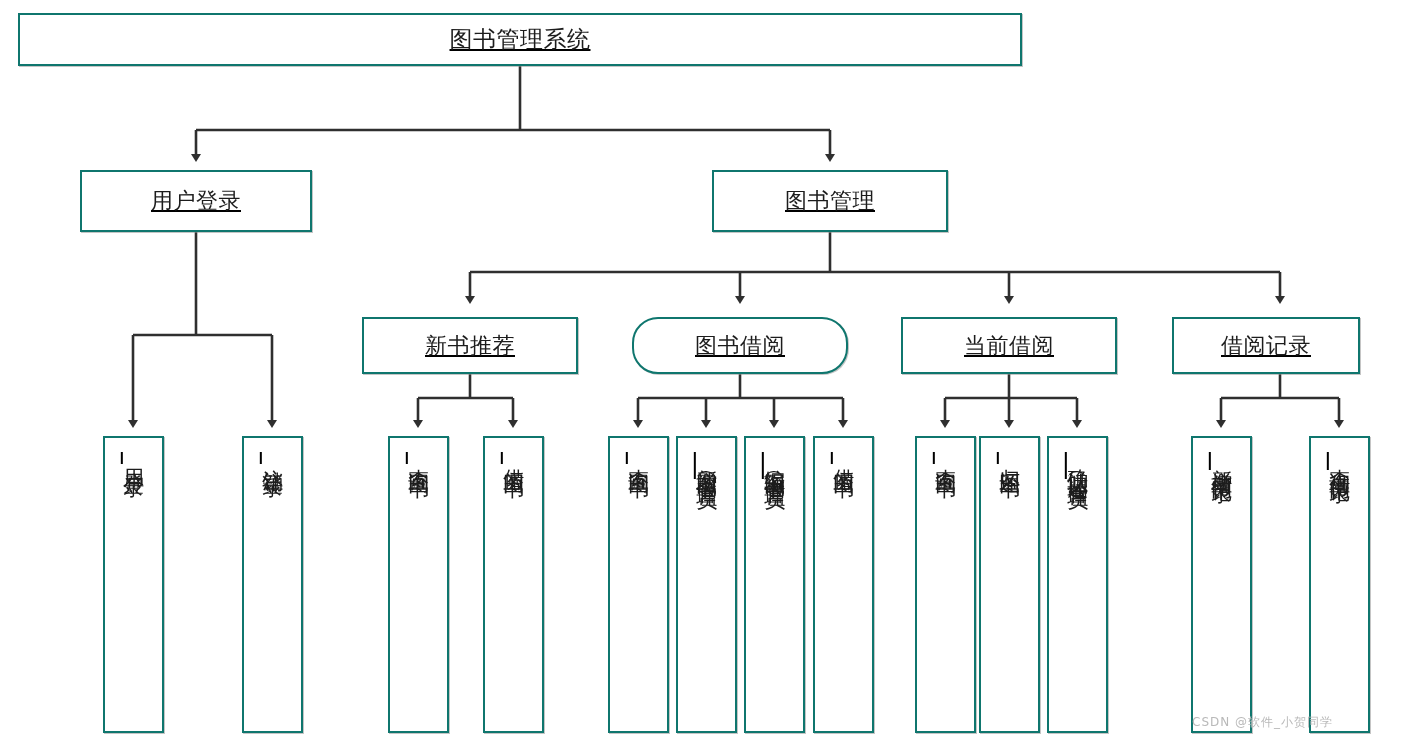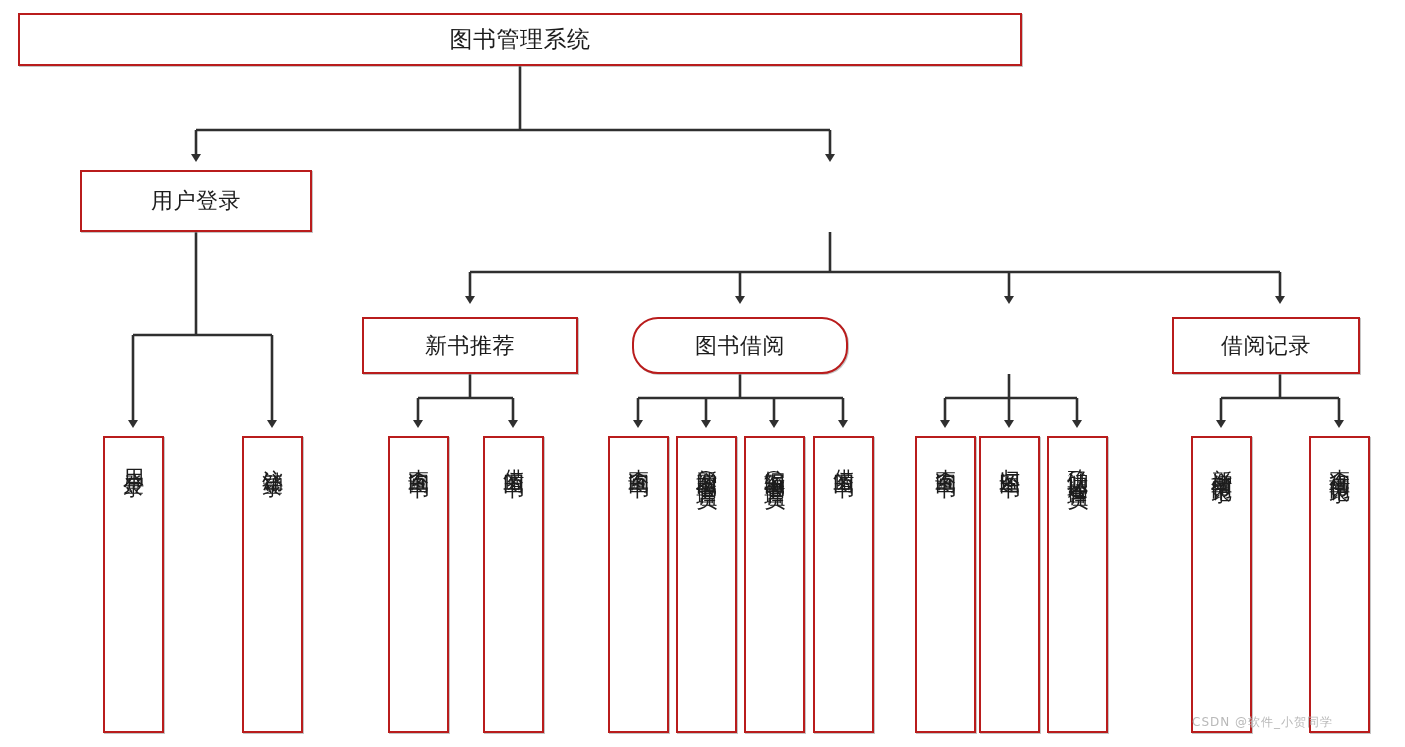--- a/index.html
+++ b/index.html
@@ -21,26 +21,27 @@
     position: absolute;
     left: 0;
     top: 0;
     width: 1405px;
     height: 747px;
     pointer-events: none;
   }
   .node {
     position: absolute;
     box-sizing: border-box;
-    border: 2px solid #b91c1c;
+    border: 2px solid #0f766e;
     background: #ffffff;
     display: flex;
     align-items: center;
     justify-content: center;
     box-shadow: 1px 1px 0 rgba(150,150,150,0.55);
+    text-decoration: underline;
   }
   .node .label {
     color: #1c1c1c;
     text-align: center;
     line-height: 1.08;
     letter-spacing: 0.5px;
   }
   .node.horiz .label {
     font-size: 22px;
   }
@@ -124,29 +125,35 @@
   </svg>
 
   <div class="node root horiz" style="left:18px; top:13px; width:1004px; height:53px;">
     <span class="label">图书管理系统</span>
   </div>
 
   <div class="node horiz" style="left:80px; top:170px; width:232px; height:62px;">
     <span class="label">用户登录</span>
   </div>
 
+  <div class="node horiz" style="left:712px; top:170px; width:236px; height:62px;">
+    <span class="label">图书管理</span>
+  </div>
 
   <div class="node horiz" style="left:362px; top:317px; width:216px; height:57px;">
     <span class="label">新书推荐</span>
   </div>
 
   <div class="node horiz" style="left:632px; top:317px; width:216px; height:57px;border-radius:26px;">
     <span class="label">图书借阅</span>
   </div>
 
+  <div class="node horiz" style="left:901px; top:317px; width:216px; height:57px;">
+    <span class="label">当前借阅</span>
+  </div>
 
   <div class="node horiz" style="left:1172px; top:317px; width:188px; height:57px;">
     <span class="label">借阅记录</span>
   </div>
 
   <div class="node vert" style="left:103px; top:436px; width:61px; height:297px;">
     <span class="label">用户登录</span>
   </div>
 
   <div class="node vert" style="left:242px; top:436px; width:61px; height:297px;">

